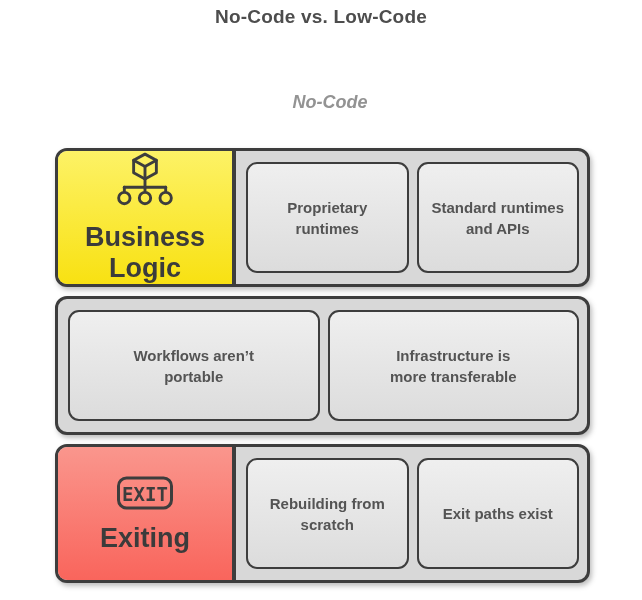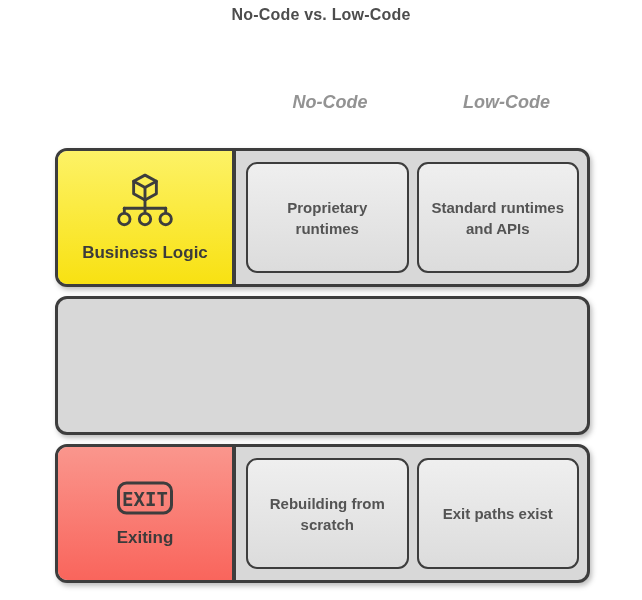--- a/index.html
+++ b/index.html
@@ -13,21 +13,21 @@
     height: 600px;
     background: #ffffff;
     overflow: hidden;
   }
   .page-title {
     position: absolute;
     top: 6px;
     left: 0;
     width: 642px;
     text-align: center;
-    font-size: 16px;
+    font-size: 19px;
     font-weight: bold;
     color: #4d4d4d;
     letter-spacing: 0.2px;
   }
   .col-header {
     position: absolute;
     top: 92px;
     font-size: 18px;
     font-weight: bold;
     color: #939393;
@@ -65,21 +65,21 @@
     justify-content: center;
   }
   .row-0 .label-card { background: linear-gradient(to bottom, #fdf266, #f8e112); }
   .row-1 .label-card { background: linear-gradient(to bottom, #fcba72, #f79330); }
   .row-2 .label-card { background: linear-gradient(to bottom, #fa968d, #f9655c); }
 
   .icon-wrap { line-height: 0; margin-bottom: 11px; }
   .icon-wrap svg { display: block; }
 
   .row-label {
-    font-size: 17px;
+    font-size: 27px;
     font-weight: bold;
     color: #3b3b3b;
     text-align: center;
   }
 
   .cells {
     flex: 1;
     display: flex;
     gap: 8px;
     padding: 11px 8px 11px 10px;
@@ -110,21 +110,20 @@
   }
 </style>
 </head>
 <body>
 
 <div class="stage">
 
   <div class="page-title">No-Code vs. Low-Code</div>
 
   <div class="col-header no-code">No-Code</div>
-  <div class="col-header low-code">Low-Code</div>
 
   <div class="comparison-row row-0">
     <div class="label-card">
       <span class="icon-wrap">
         <svg width="62" height="60" viewBox="0 0 60 58" fill="none" stroke="#3d3d3d" stroke-width="2.8" stroke-linecap="round" stroke-linejoin="round">
           <path d="M30 3 L41 9 V21 L30 27 L19 21 V9 Z"></path>
           <path d="M19 9 L30 15 L41 9"></path>
           <path d="M30 15 V27"></path>
           <path d="M30 27 V35"></path>
           <path d="M10 35 H50"></path>
@@ -140,20 +139,28 @@
       <div class="value-cell">
         <span class="cell-text">Proprietary runtimes</span>
       </div>
       <div class="value-cell">
         <span class="cell-text">Standard runtimes and APIs</span>
       </div>
     </div>
   </div>
 
   <div class="comparison-row row-1">
+    <div class="cells">
+      <div class="value-cell">
+        <span class="cell-text">Workflows aren’t portable</span>
+      </div>
+      <div class="value-cell">
+        <span class="cell-text">Infrastructure is more transferable</span>
+      </div>
+    </div>
   </div>
 
   <div class="comparison-row row-2">
     <div class="label-card">
       <span class="icon-wrap">
         <svg width="58" height="38" viewBox="0 0 58 38" fill="none">
           <rect x="2.5" y="4" width="53" height="30" rx="8" stroke="#3d3d3d" stroke-width="3"></rect>
           <text x="29" y="26.5" text-anchor="middle" class="exit-glyph" font-size="19" fill="#3d3d3d" stroke="none">EXIT</text>
         </svg>
       </span>

